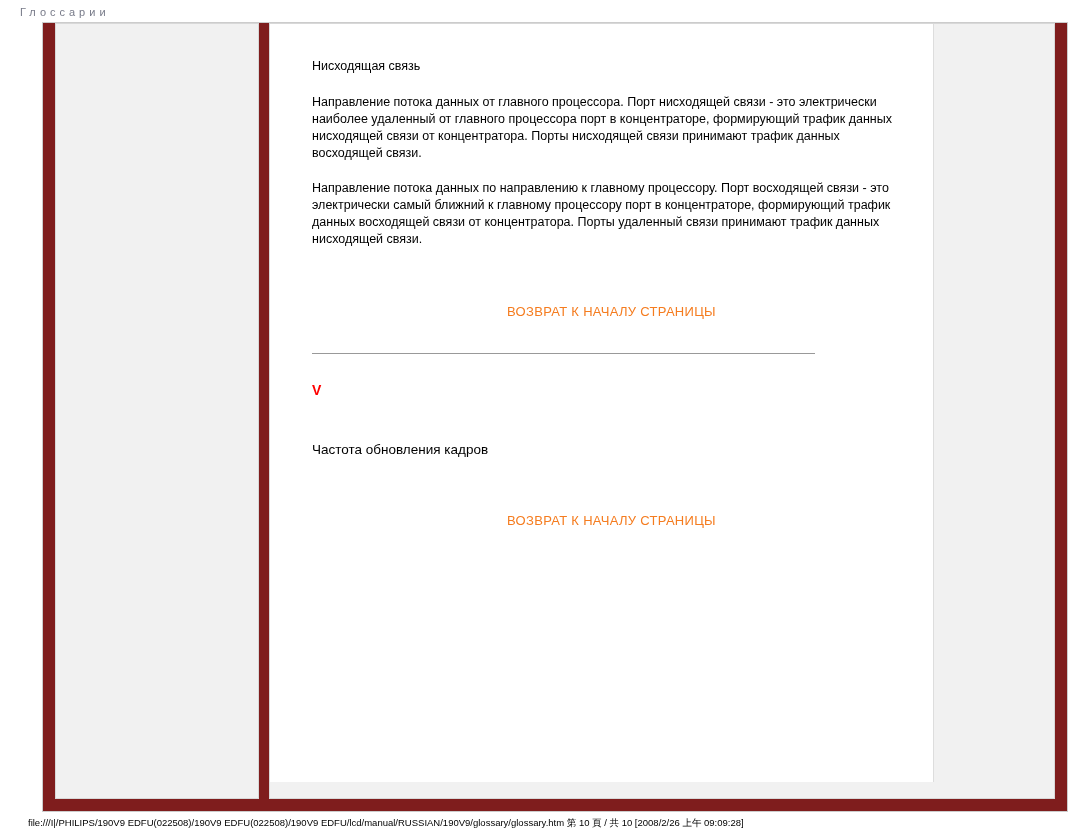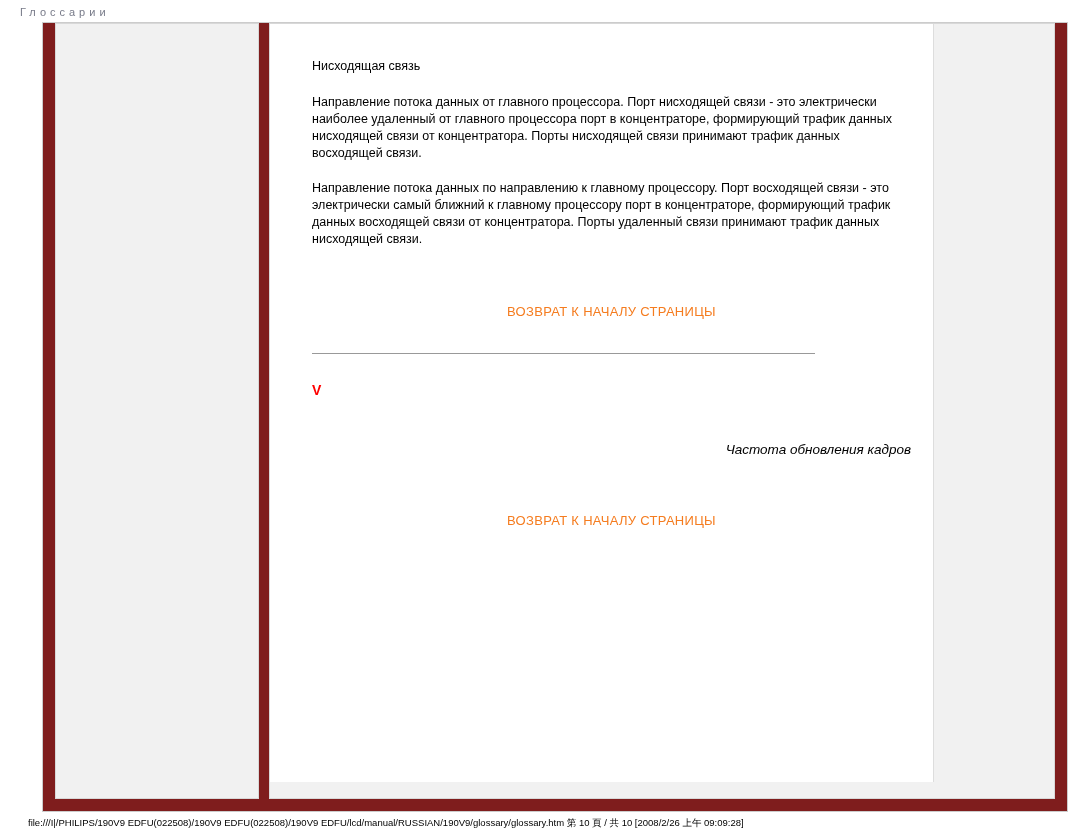--- a/index.html
+++ b/index.html
@@ -92,25 +92,23 @@
     margin-bottom: 44px;
   }
   .term-en {
     font-weight: bold;
     font-style: italic;
     font-size: 14px;
     color: #000;
     margin-bottom: 18px;
   }
   .term-ru {
-    font-style: italic;
     font-size: 13.5px;
     color: #000;
     margin-bottom: 18px;
-    text-align: right;
   }
   .footer-path {
     position: absolute;
     left: 20px;
     bottom: 4px;
     font-size: 9.5px;
     color: #000;
     white-space: nowrap;
     margin-left: 8px;
   }

